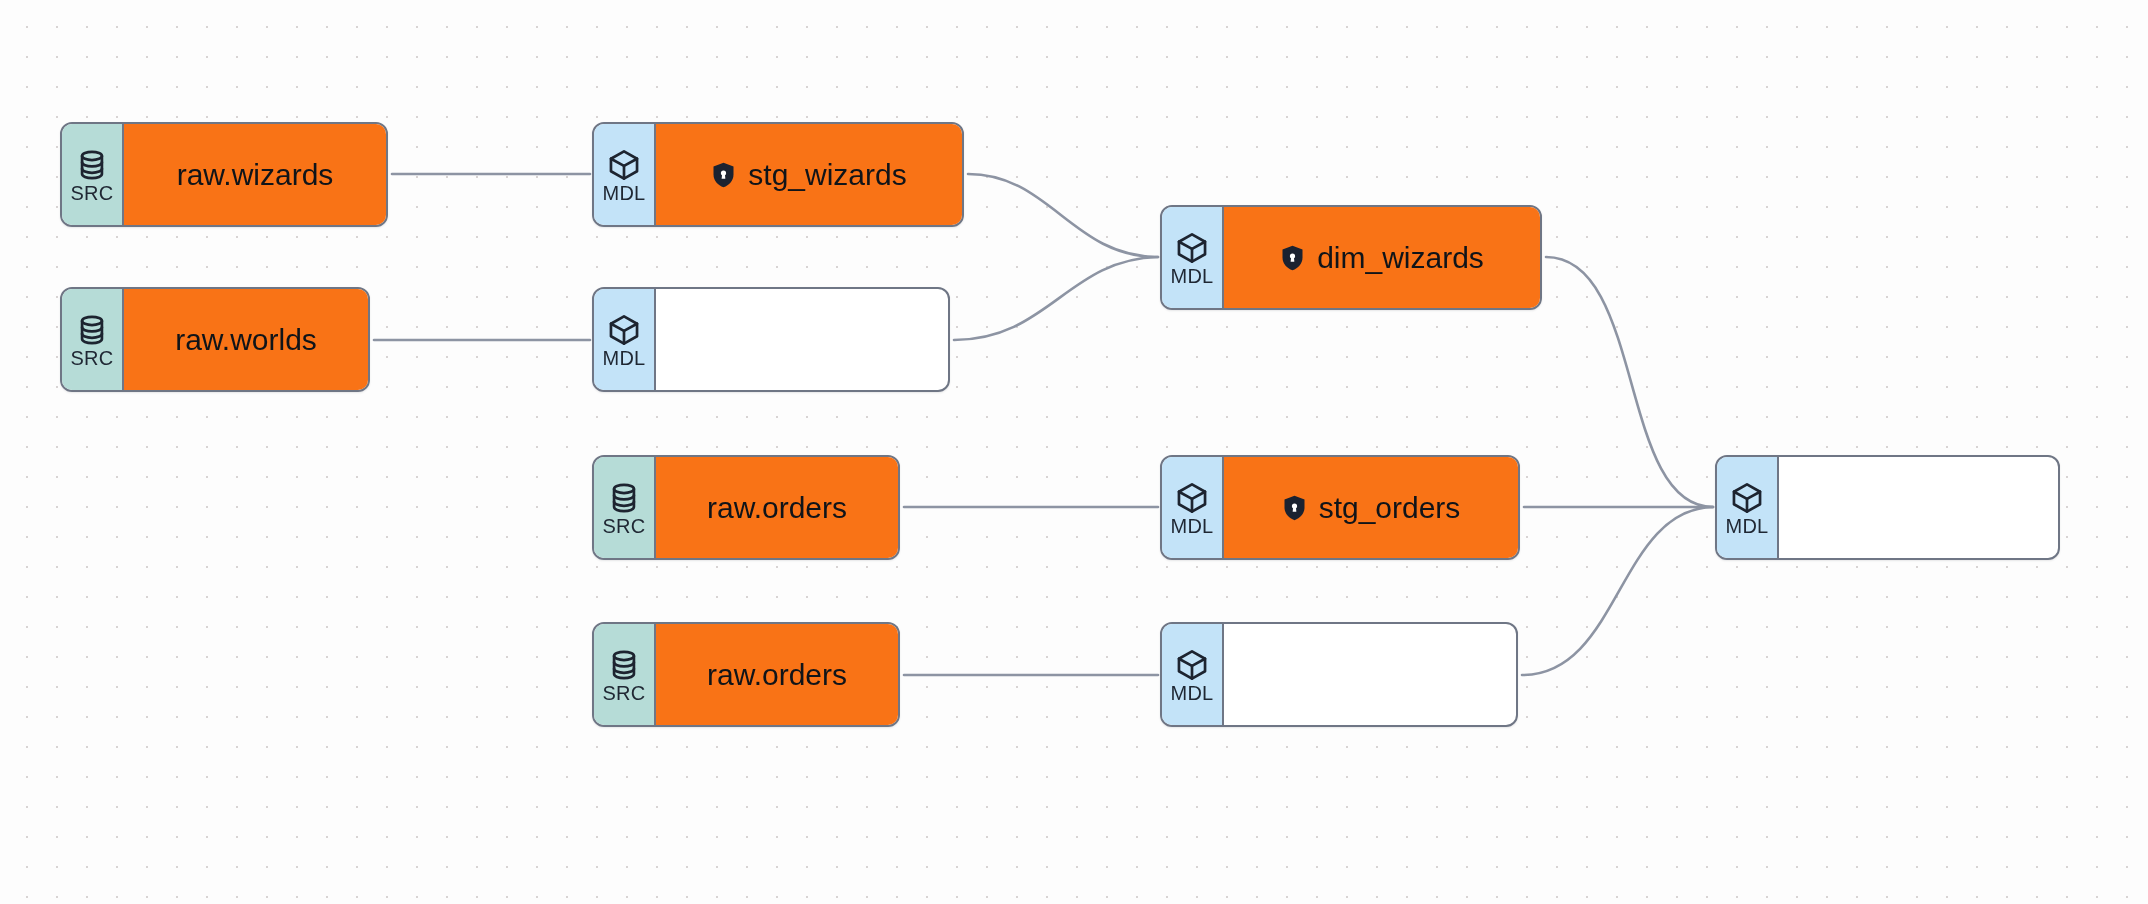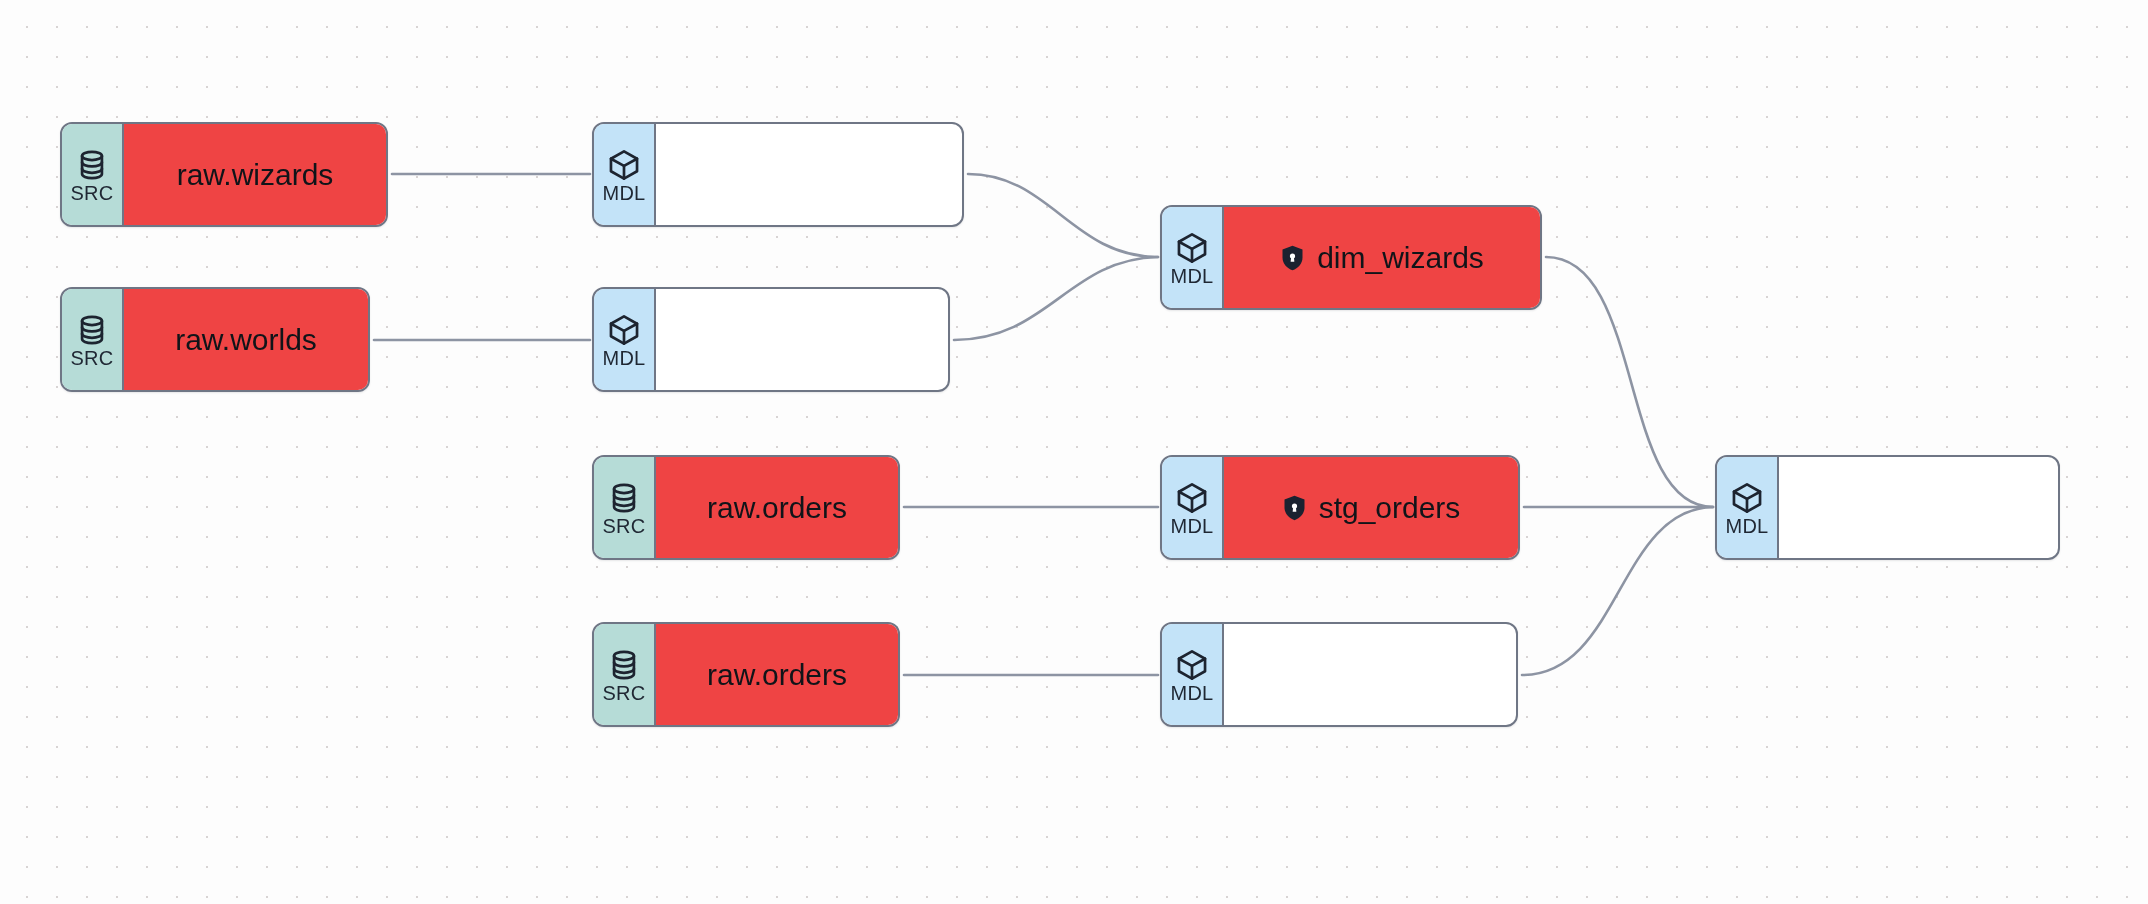--- a/index.html
+++ b/index.html
@@ -86,21 +86,21 @@
     font-weight: 400;
   }
 
   .node-body {
     flex: 1 1 auto;
     display: flex;
     align-items: center;
     justify-content: center;
     gap: 12px;
     padding: 0 20px;
-    background: #ef4444;
+    background: #f97316;
   }
 
   .lock-icon {
     width: 25px;
     height: 26px;
     flex: 0 0 25px;
     line-height: 0;
   }
   .lock-icon svg { display: block; width: 100%; height: 100%; }
 
@@ -198,86 +198,96 @@
         <div class="node-badge mdl" style="background: rgb(195, 227, 248); border-right-color: rgb(111, 118, 133);">
           <span class="badge-icon">
             <svg viewBox="0 0 24 24" fill="none" stroke="#1d2430" stroke-width="1.9" stroke-linecap="round" stroke-linejoin="round">
               <path d="M12 2.4 L21.2 7.6 L21.2 16.4 L12 21.6 L2.8 16.4 L2.8 7.6 Z"></path>
               <path d="M2.8 7.6 L12 12.6 L21.2 7.6"></path>
               <path d="M12 12.6 L12 21.6"></path>
             </svg>
           </span>
           <span class="badge-text">MDL</span>
         </div>
-      </div>
-      <div class="node" style="left: 592px; top: 287px; width: 358px; border-color: rgb(111, 118, 133);">
-        <div class="node-badge mdl" style="background: rgb(195, 227, 248); border-right-color: rgb(111, 118, 133);">
-          <span class="badge-icon">
-            <svg viewBox="0 0 24 24" fill="none" stroke="#1d2430" stroke-width="1.9" stroke-linecap="round" stroke-linejoin="round">
-              <path d="M12 2.4 L21.2 7.6 L21.2 16.4 L12 21.6 L2.8 16.4 L2.8 7.6 Z"></path>
-              <path d="M2.8 7.6 L12 12.6 L21.2 7.6"></path>
-              <path d="M12 12.6 L12 21.6"></path>
-            </svg>
-          </span>
-          <span class="badge-text">MDL</span>
-        </div>
-      </div>
-      <div class="node" style="left: 1160px; top: 455px; width: 360px; border-color: rgb(111, 118, 133);">
-        <div class="node-badge mdl" style="background: rgb(195, 227, 248); border-right-color: rgb(111, 118, 133);">
-          <span class="badge-icon">
-            <svg viewBox="0 0 24 24" fill="none" stroke="#1d2430" stroke-width="1.9" stroke-linecap="round" stroke-linejoin="round">
-              <path d="M12 2.4 L21.2 7.6 L21.2 16.4 L12 21.6 L2.8 16.4 L2.8 7.6 Z"></path>
-              <path d="M2.8 7.6 L12 12.6 L21.2 7.6"></path>
-              <path d="M12 12.6 L12 21.6"></path>
-            </svg>
-          </span>
-          <span class="badge-text">MDL</span>
-        </div>
         <div class="node-body">
           <span class="lock-icon">
             <svg viewBox="0 0 24 26" xmlns="http://www.w3.org/2000/svg">
               <path d="M12 0.8 L22 4.6 V12.4 C22 18.6 17.6 23.2 12 25.2 C6.4 23.2 2 18.6 2 12.4 V4.6 Z" fill="#1b2230"></path>
               <circle cx="12" cy="11" r="2.6" fill="#ffffff"></circle>
               <path d="M10.7 11.6 h2.6 l0.55 5.1 h-3.7 Z" fill="#ffffff"></path>
             </svg>
           </span>
-          <span class="node-label">stg_orders</span>
-        </div>
-      </div>
-      <div class="node" style="left: 1160px; top: 622px; width: 358px; border-color: rgb(111, 118, 133);">
-        <div class="node-badge mdl" style="background: rgb(195, 227, 248); border-right-color: rgb(111, 118, 133);">
-          <span class="badge-icon">
-            <svg viewBox="0 0 24 24" fill="none" stroke="#1d2430" stroke-width="1.9" stroke-linecap="round" stroke-linejoin="round">
-              <path d="M12 2.4 L21.2 7.6 L21.2 16.4 L12 21.6 L2.8 16.4 L2.8 7.6 Z"></path>
-              <path d="M2.8 7.6 L12 12.6 L21.2 7.6"></path>
-              <path d="M12 12.6 L12 21.6"></path>
-            </svg>
-          </span>
-          <span class="badge-text">MDL</span>
-        </div>
-      </div>
-      <div class="node" style="left: 1160px; top: 205px; width: 382px; border-color: rgb(111, 118, 133);">
+          <span class="node-label">stg_wizards</span>
+        </div>
+      </div>
+      <div class="node" style="left: 592px; top: 287px; width: 358px; border-color: rgb(111, 118, 133);">
+        <div class="node-badge mdl" style="background: rgb(195, 227, 248); border-right-color: rgb(111, 118, 133);">
+          <span class="badge-icon">
+            <svg viewBox="0 0 24 24" fill="none" stroke="#1d2430" stroke-width="1.9" stroke-linecap="round" stroke-linejoin="round">
+              <path d="M12 2.4 L21.2 7.6 L21.2 16.4 L12 21.6 L2.8 16.4 L2.8 7.6 Z"></path>
+              <path d="M2.8 7.6 L12 12.6 L21.2 7.6"></path>
+              <path d="M12 12.6 L12 21.6"></path>
+            </svg>
+          </span>
+          <span class="badge-text">MDL</span>
+        </div>
+      </div>
+      <div class="node" style="left: 1160px; top: 455px; width: 360px; border-color: rgb(111, 118, 133);">
         <div class="node-badge mdl" style="background: rgb(195, 227, 248); border-right-color: rgb(111, 118, 133);">
           <span class="badge-icon">
             <svg viewBox="0 0 24 24" fill="none" stroke="#1d2430" stroke-width="1.9" stroke-linecap="round" stroke-linejoin="round">
               <path d="M12 2.4 L21.2 7.6 L21.2 16.4 L12 21.6 L2.8 16.4 L2.8 7.6 Z"></path>
               <path d="M2.8 7.6 L12 12.6 L21.2 7.6"></path>
               <path d="M12 12.6 L12 21.6"></path>
             </svg>
           </span>
           <span class="badge-text">MDL</span>
         </div>
         <div class="node-body">
           <span class="lock-icon">
             <svg viewBox="0 0 24 26" xmlns="http://www.w3.org/2000/svg">
               <path d="M12 0.8 L22 4.6 V12.4 C22 18.6 17.6 23.2 12 25.2 C6.4 23.2 2 18.6 2 12.4 V4.6 Z" fill="#1b2230"></path>
               <circle cx="12" cy="11" r="2.6" fill="#ffffff"></circle>
               <path d="M10.7 11.6 h2.6 l0.55 5.1 h-3.7 Z" fill="#ffffff"></path>
             </svg>
           </span>
+          <span class="node-label">stg_orders</span>
+        </div>
+      </div>
+      <div class="node" style="left: 1160px; top: 622px; width: 358px; border-color: rgb(111, 118, 133);">
+        <div class="node-badge mdl" style="background: rgb(195, 227, 248); border-right-color: rgb(111, 118, 133);">
+          <span class="badge-icon">
+            <svg viewBox="0 0 24 24" fill="none" stroke="#1d2430" stroke-width="1.9" stroke-linecap="round" stroke-linejoin="round">
+              <path d="M12 2.4 L21.2 7.6 L21.2 16.4 L12 21.6 L2.8 16.4 L2.8 7.6 Z"></path>
+              <path d="M2.8 7.6 L12 12.6 L21.2 7.6"></path>
+              <path d="M12 12.6 L12 21.6"></path>
+            </svg>
+          </span>
+          <span class="badge-text">MDL</span>
+        </div>
+      </div>
+      <div class="node" style="left: 1160px; top: 205px; width: 382px; border-color: rgb(111, 118, 133);">
+        <div class="node-badge mdl" style="background: rgb(195, 227, 248); border-right-color: rgb(111, 118, 133);">
+          <span class="badge-icon">
+            <svg viewBox="0 0 24 24" fill="none" stroke="#1d2430" stroke-width="1.9" stroke-linecap="round" stroke-linejoin="round">
+              <path d="M12 2.4 L21.2 7.6 L21.2 16.4 L12 21.6 L2.8 16.4 L2.8 7.6 Z"></path>
+              <path d="M2.8 7.6 L12 12.6 L21.2 7.6"></path>
+              <path d="M12 12.6 L12 21.6"></path>
+            </svg>
+          </span>
+          <span class="badge-text">MDL</span>
+        </div>
+        <div class="node-body">
+          <span class="lock-icon">
+            <svg viewBox="0 0 24 26" xmlns="http://www.w3.org/2000/svg">
+              <path d="M12 0.8 L22 4.6 V12.4 C22 18.6 17.6 23.2 12 25.2 C6.4 23.2 2 18.6 2 12.4 V4.6 Z" fill="#1b2230"></path>
+              <circle cx="12" cy="11" r="2.6" fill="#ffffff"></circle>
+              <path d="M10.7 11.6 h2.6 l0.55 5.1 h-3.7 Z" fill="#ffffff"></path>
+            </svg>
+          </span>
           <span class="node-label">dim_wizards</span>
         </div>
       </div>
       <div class="node" style="left: 1715px; top: 455px; width: 345px; border-color: rgb(111, 118, 133);">
         <div class="node-badge mdl" style="background: rgb(195, 227, 248); border-right-color: rgb(111, 118, 133);">
           <span class="badge-icon">
             <svg viewBox="0 0 24 24" fill="none" stroke="#1d2430" stroke-width="1.9" stroke-linecap="round" stroke-linejoin="round">
               <path d="M12 2.4 L21.2 7.6 L21.2 16.4 L12 21.6 L2.8 16.4 L2.8 7.6 Z"></path>
               <path d="M2.8 7.6 L12 12.6 L21.2 7.6"></path>
               <path d="M12 12.6 L12 21.6"></path>

